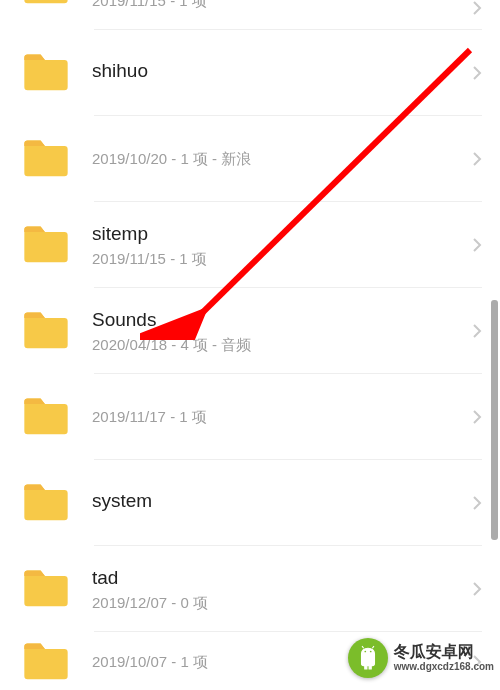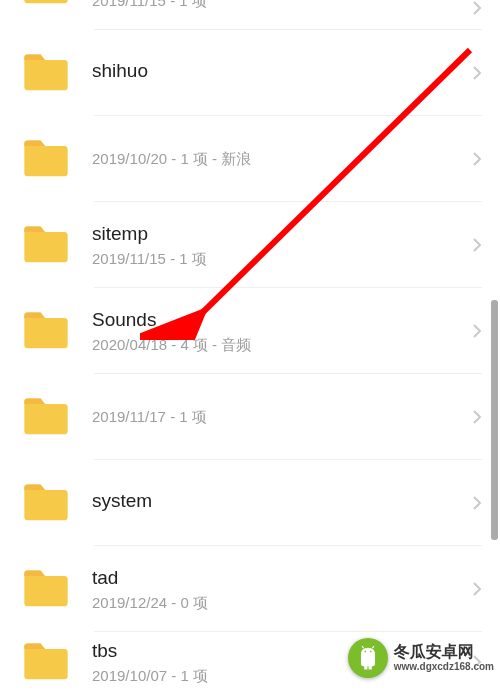--- a/index.html
+++ b/index.html
@@ -165,39 +165,38 @@
 
   <div class="row">
     <div class="icon-wrap">
       <svg width="52" height="52" viewBox="0 0 48 48">
           <path fill="#f7c948" d="M4 10c0-2 1-3 3-3h12l4 5h18c2 0 3 1 3 3v22c0 2-1 3-3 3H7c-2 0-3-1-3-3V10z"></path>
           <path fill="#f4b942" d="M4 10c0-2 1-3 3-3h12l4 5H4V10z"></path>
         </svg>
     </div>
     <div class="content">
       <div class="title">tad</div>
-      <div class="meta">2019/12/24 - 0 项</div>
+      <div class="meta">2019/12/07 - 0 项</div>
     </div>
     <div class="chevron">
       <svg width="10" height="16" viewBox="0 0 10 16">
           <path fill="none" stroke="#c9c9c9" stroke-width="2" d="M2 2l6 6-6 6"></path>
         </svg>
     </div>
     <div class="divider"></div>
   </div>
 
   <div class="row last">
     <div class="icon-wrap">
       <svg width="52" height="52" viewBox="0 0 48 48">
           <path fill="#f7c948" d="M4 10c0-2 1-3 3-3h12l4 5h18c2 0 3 1 3 3v22c0 2-1 3-3 3H7c-2 0-3-1-3-3V10z"></path>
           <path fill="#f4b942" d="M4 10c0-2 1-3 3-3h12l4 5H4V10z"></path>
         </svg>
     </div>
     <div class="content">
-      <div class="title">tbs</div>
       <div class="meta">2019/10/07 - 1 项</div>
     </div>
     <div class="chevron">
       <svg width="10" height="16" viewBox="0 0 10 16">
           <path fill="none" stroke="#c9c9c9" stroke-width="2" d="M2 2l6 6-6 6"></path>
         </svg>
     </div>
   </div>
 
 </div>

